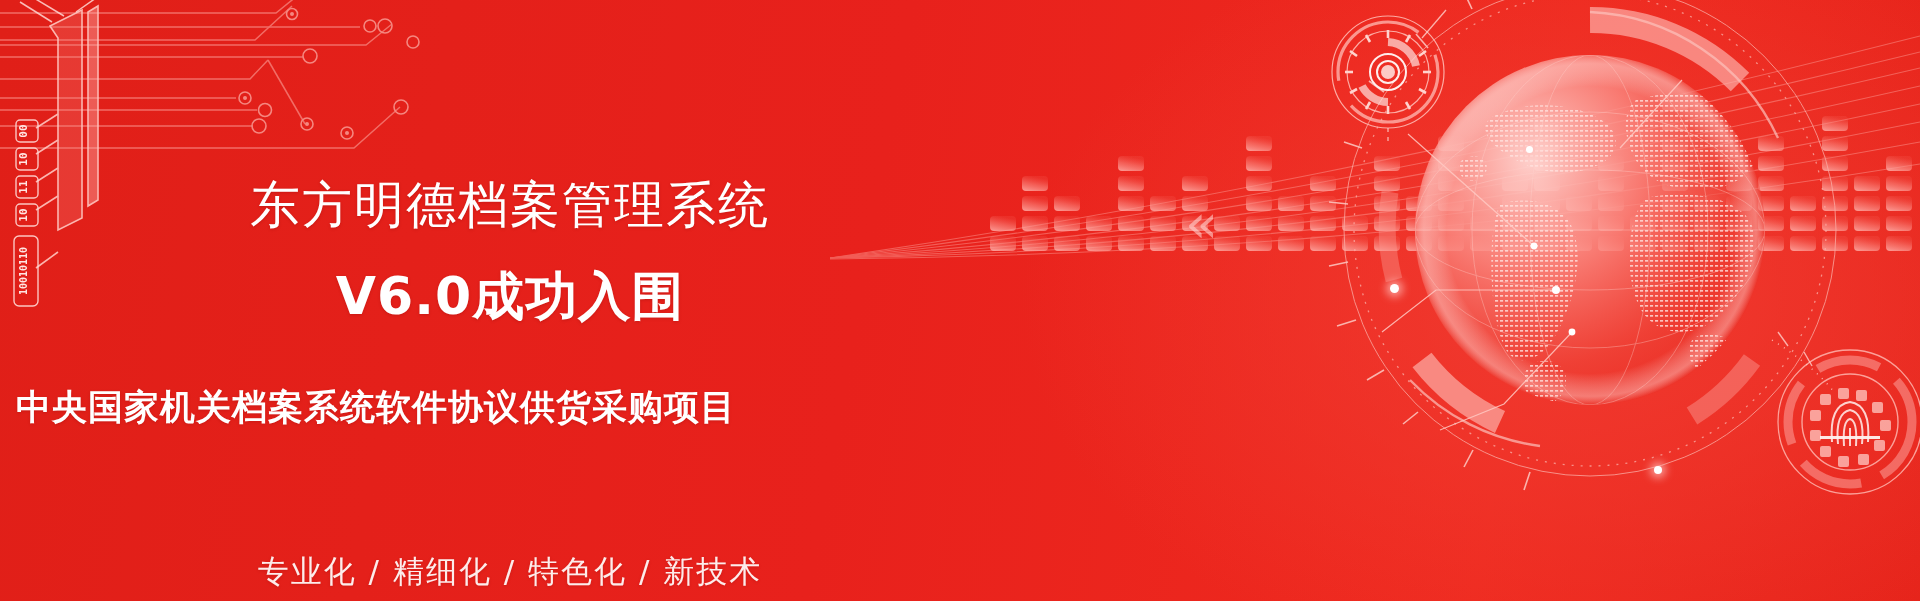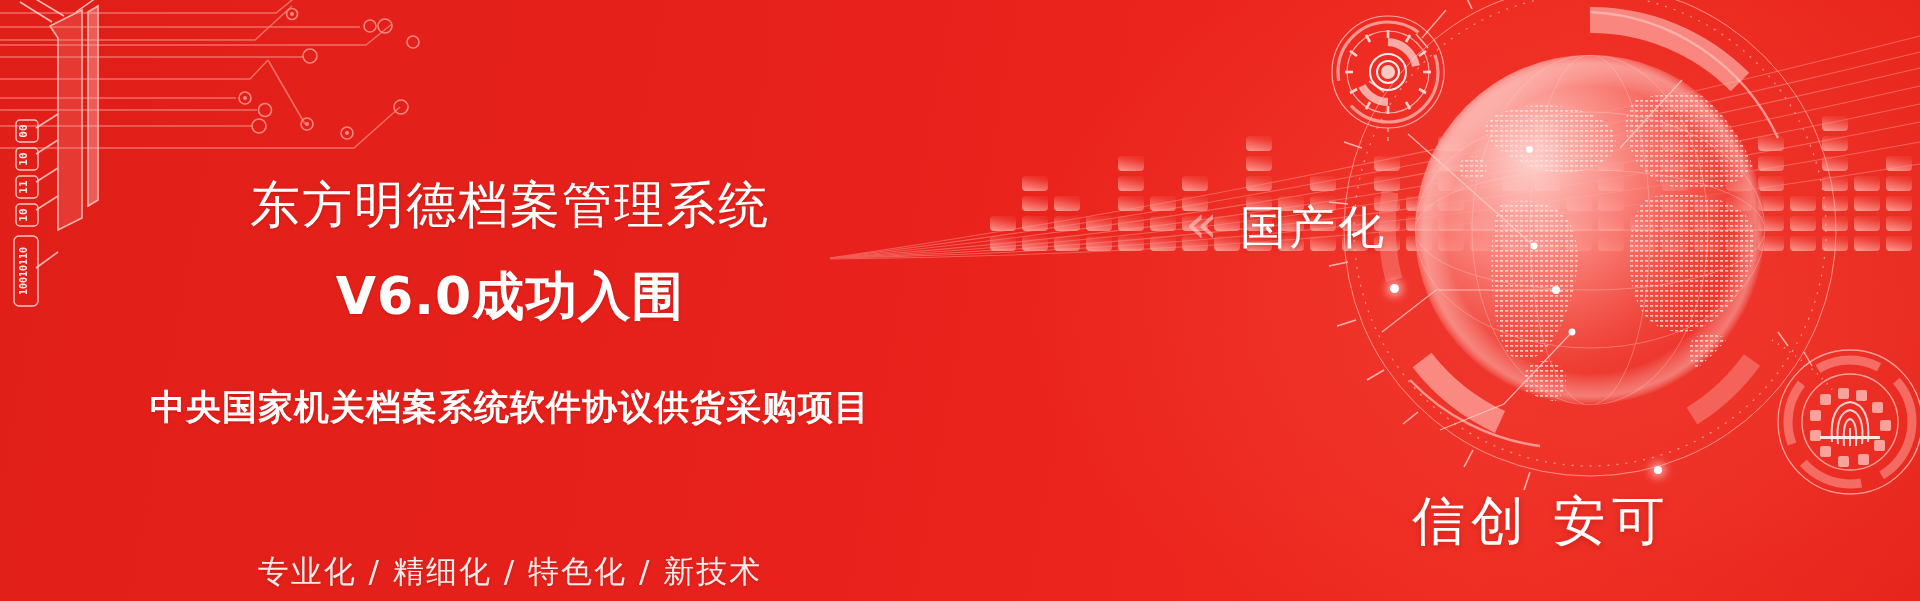--- a/index.html
+++ b/index.html
@@ -44,22 +44,22 @@
     text-align:center;
     color:#ffffff;
     font-size:52px;
     line-height:1.0;
     letter-spacing:1px;
     font-weight:700;
     text-shadow:0 1px 3px rgba(120,0,0,.25);
     white-space:nowrap;
   }
   .t-project{
-    position:absolute; left:0; top:342px; width:1020px;
-    text-align:center;
+    position:absolute; left:16px; top:342px; width:1020px;
+    text-align:left;
     color:#ffffff;
     font-size:35px;
     line-height:1.0;
     letter-spacing:1px;
     font-weight:700;
     text-shadow:0 1px 3px rgba(120,0,0,.22);
     white-space:nowrap;
   }
   .t-slogan{
     position:absolute; left:0; top:508px; width:1020px;
@@ -514,18 +514,16 @@
 
   <div class="text-block">
     <div class="t-title">东方明德档案管理系统</div>
     <div class="t-version">V6.0成功入围</div>
     <div class="t-project">中央国家机关档案系统软件协议供货采购项目</div>
     <div class="t-slogan">专业化 / 精细化 /  特色化 / 新技术</div>
   </div>
 
   <div class="t-domestic-wrap">
     <span class="chev">«</span>
-    <span class="t-domestic">国产化</span>
   </div>
 
-  <div class="t-xinchuang">信创  安可</div>
 
 </div>
 
 </body></html>

